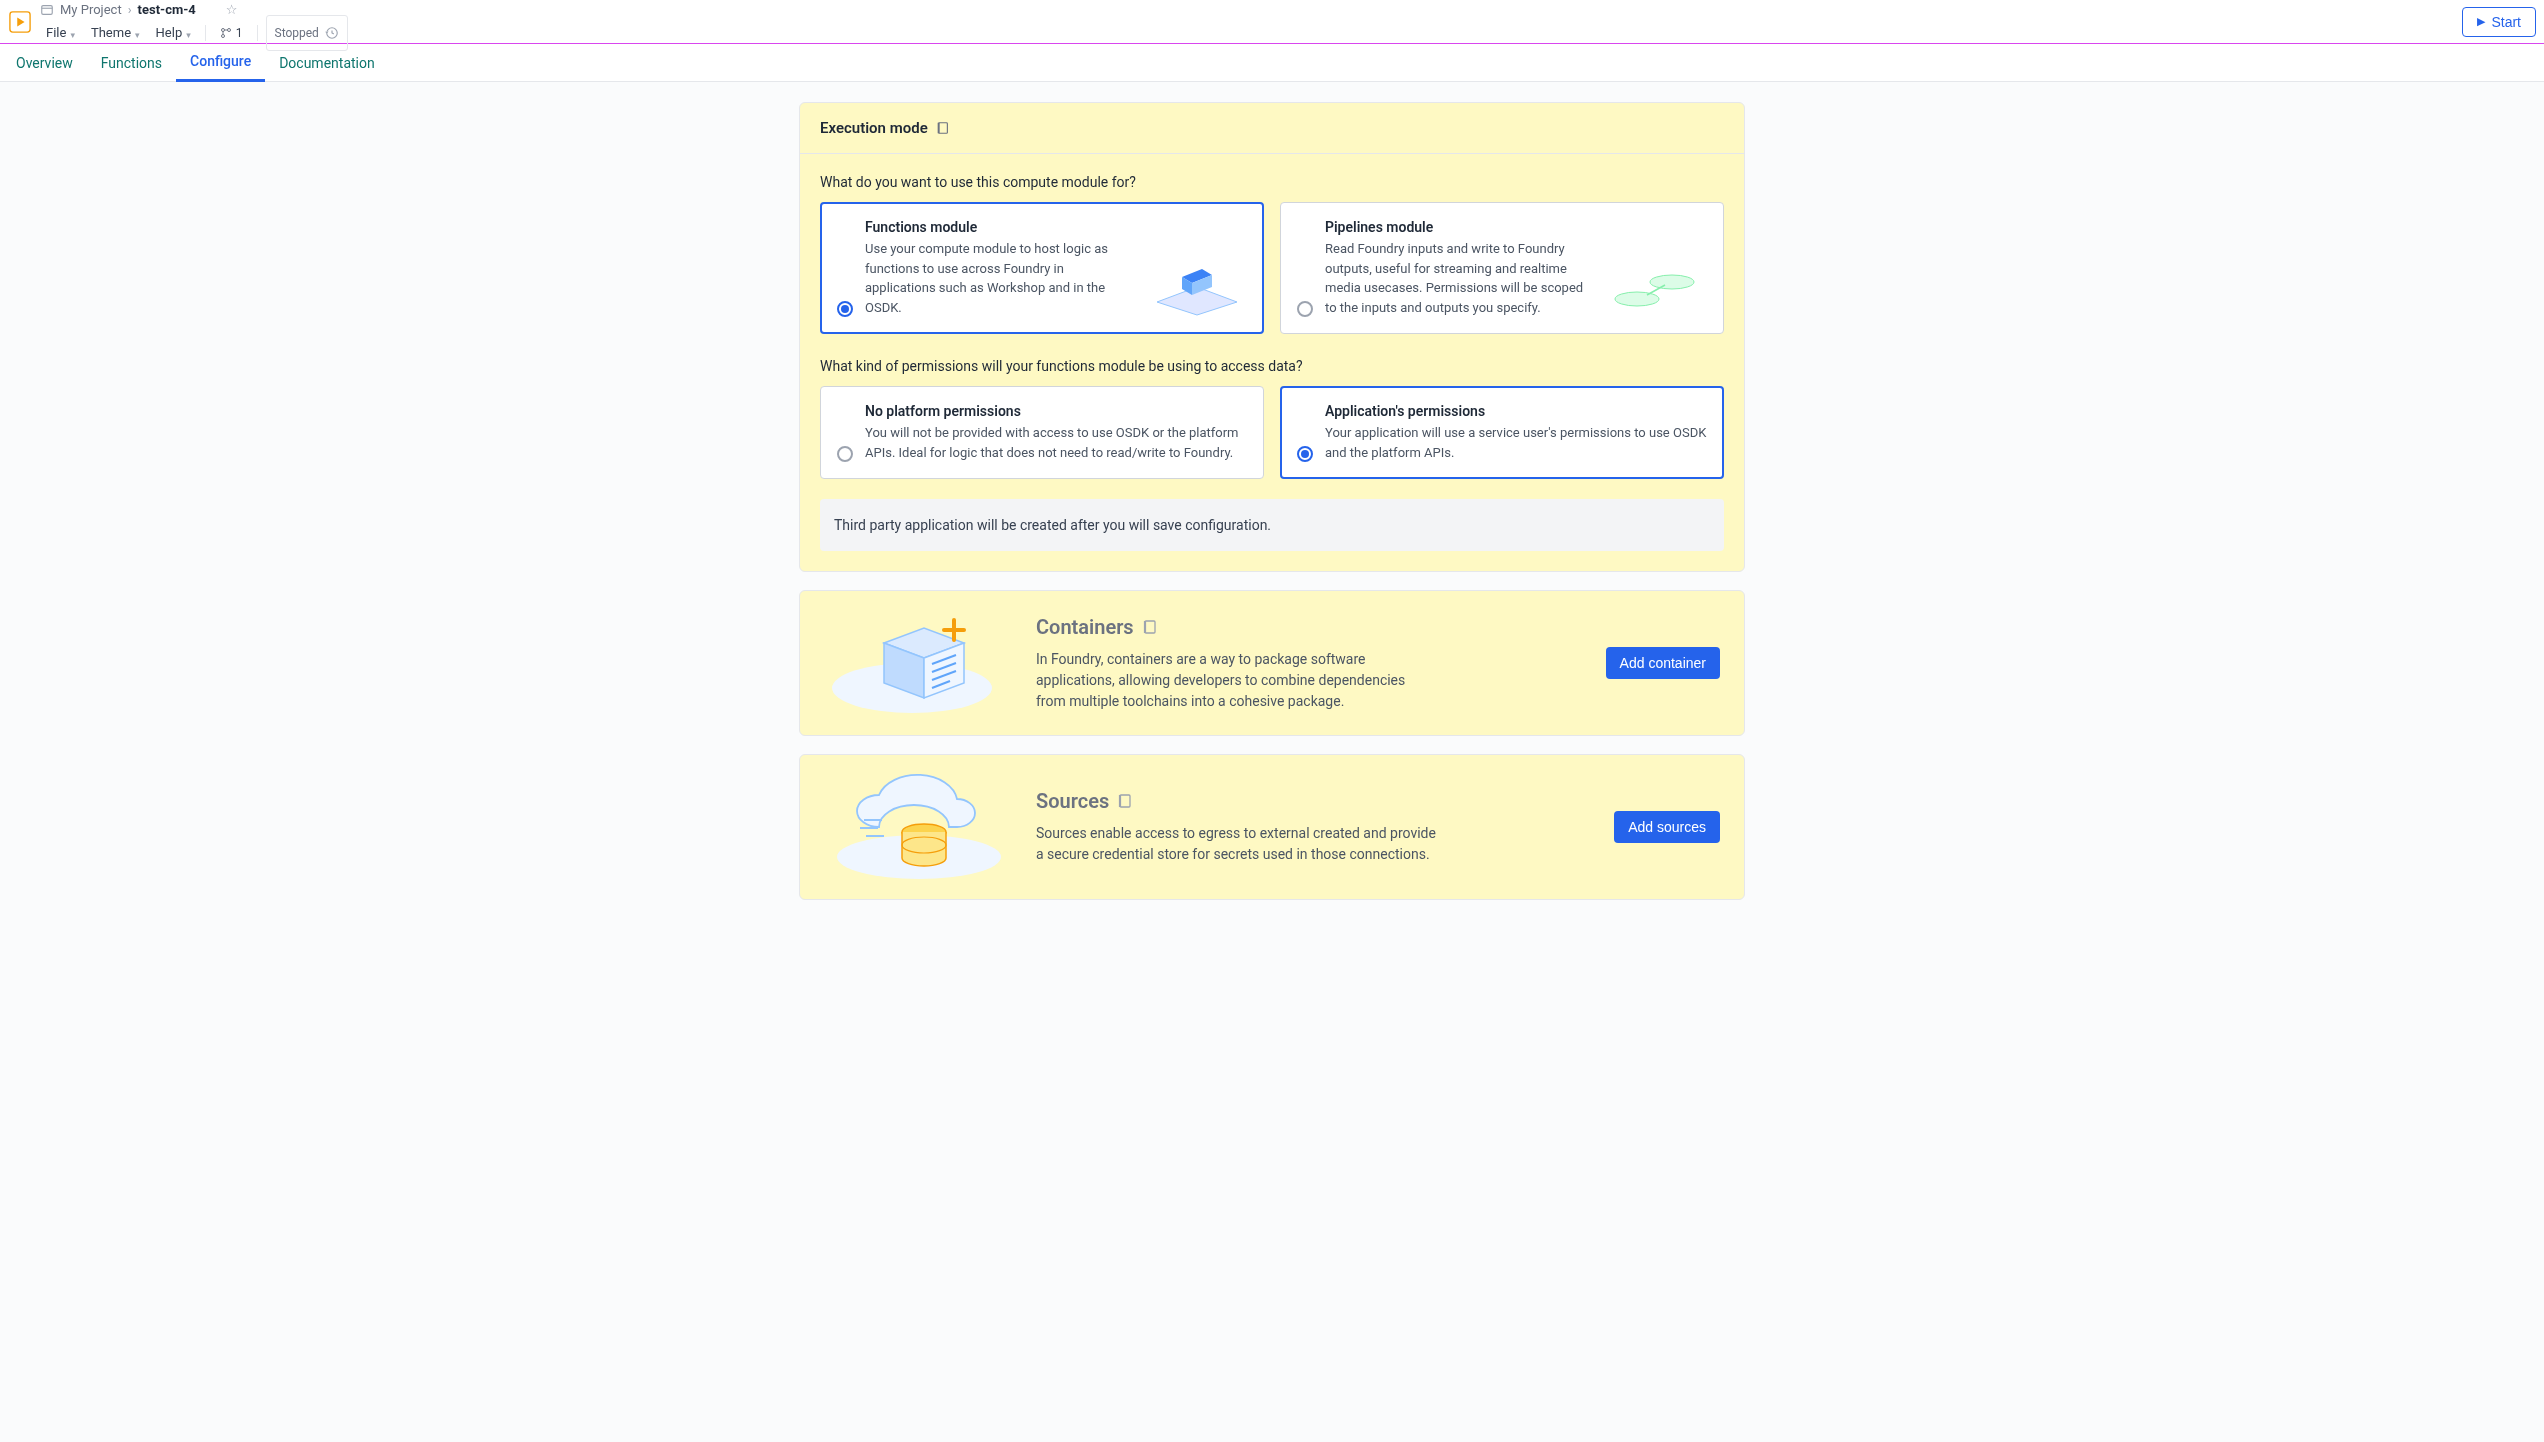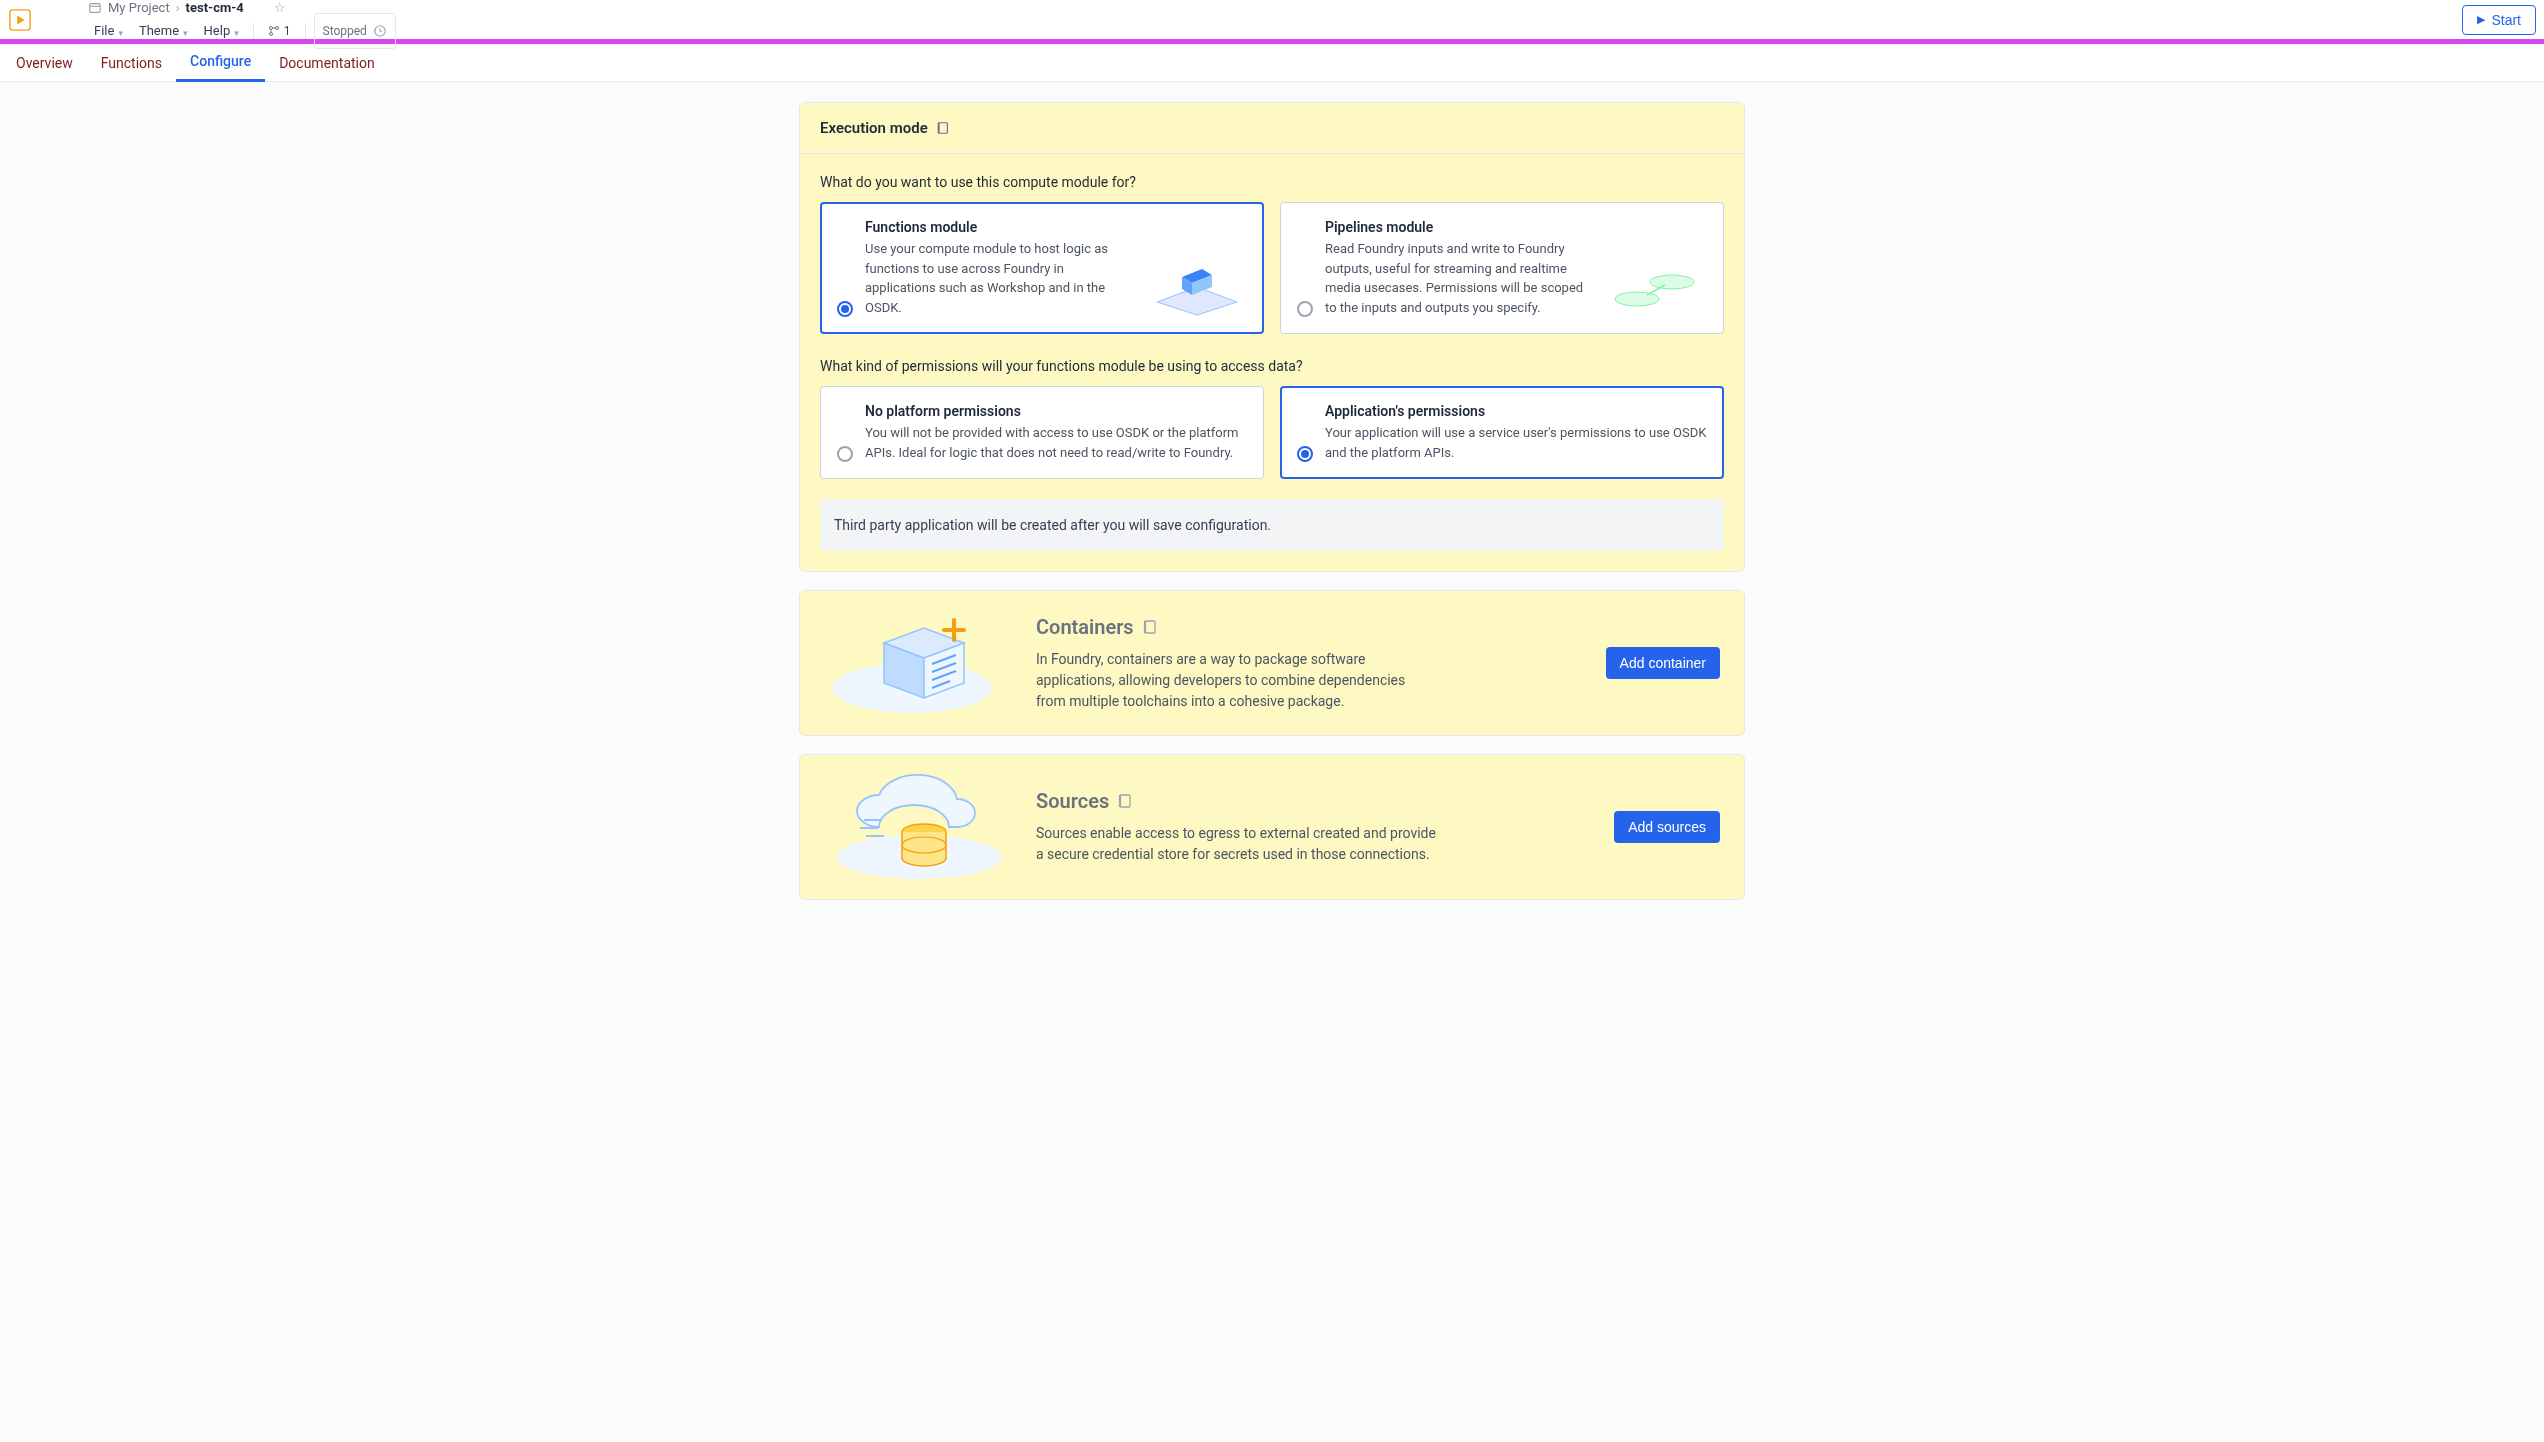--- a/index.html
+++ b/index.html
@@ -1,38 +1,38 @@
 <!DOCTYPE html>
 <html><head>
 <meta charset="utf-8">
 <style>
 * { box-sizing: border-box; margin: 0; padding: 0; }
 body { font-family: -apple-system, BlinkMacSystemFont, "Segoe UI", Roboto, Helvetica, Arial, sans-serif; font-size: 14px; color: #1f2937; background: #fafbfc; }
 
 
-.header-bar { display: flex; align-items: center; height: 44px; background: #fff; border-bottom: 5px solid #d946ef; padding: 0 8px; gap: 48px; }
+.header-bar { display: flex; align-items: center; height: 44px; background: #fff; border-bottom: 1px solid #d946ef; padding: 0 8px; }
 .app-icon { width: 24px; height: 24px; border-radius: 4px; display: flex; align-items: center; justify-content: center; margin-right: 8px; }
 .app-icon svg { width: 22px; height: 22px; }
 .header-stack { display: flex; flex-direction: column; flex: 1; }
 .breadcrumb-row { display: flex; align-items: center; gap: 6px; font-size: 13px; color: #6b7280; height: 20px; }
 .breadcrumb-row .title { font-weight: 700; color: #1f2937; }
 .breadcrumb-sep { color: #9ca3af; }
 .star-icon { color: #9ca3af; cursor: pointer; }
 .menu-row { display: flex; align-items: center; gap: 4px; font-size: 13px; height: 22px; margin-top: 2px; }
 .menu-item { display: flex; align-items: flex-end; gap: 4px; color: #374151; padding: 2px 6px; border-radius: 3px; cursor: pointer; }
 .caret { font-size: 9px; color: #9ca3af; }
 .menu-divider { width: 1px; height: 16px; background: #e5e7eb; margin: 0 4px; }
 .branch-chip { display: flex; align-items: center; gap: 4px; font-size: 12px; color: #374151; padding: 2px 6px; }
 .status-chip { display: flex; align-items: center; gap: 6px; border: 1px solid #e5e7eb; border-radius: 3px; padding: 10px 8px; font-size: 12px; color: #6b7280; }
 .start-btn { margin-left: auto; display: flex; align-items: center; gap: 6px; border: 1px solid #2563eb; color: #2563eb; background: #fff; padding: 6px 14px; border-radius: 4px; font-size: 14px; cursor: pointer; }
 .start-btn .play { font-size: 11px; }
 
 
 .tabs-row { display: flex; align-items: center; height: 38px; background: #fff; border-bottom: 1px solid #e5e7eb; padding: 0 16px; }
-.tab { padding: 0 14px; height: 38px; display: flex; align-items: center; color: #7f1d1d; cursor: pointer; font-size: 14px; }
+.tab { padding: 0 14px; height: 38px; display: flex; align-items: center; color: #0f766e; cursor: pointer; font-size: 14px; }
 .tab:first-child { padding-left: 0; }
 .tab.active { color: #2563eb; border-bottom: 3px solid #2563eb; font-weight: 500; }
 
 
 .content { display: flex; flex-direction: column; align-items: center; padding: 20px 0 40px; }
 .card { width: 946px; background: #fef9c3; border: 1px solid #e5e7eb; border-radius: 6px; margin-bottom: 18px; }
 .card-header { padding: 16px 20px; border-bottom: 1px solid #e5e7eb; display: flex; align-items: center; gap: 8px; font-weight: 600; font-size: 15px; }
 .card-body { padding: 20px; }
 .section-question { font-size: 14px; color: #1f2937; margin-bottom: 12px; }
 .option-row { display: flex; gap: 16px; margin-bottom: 24px; }

